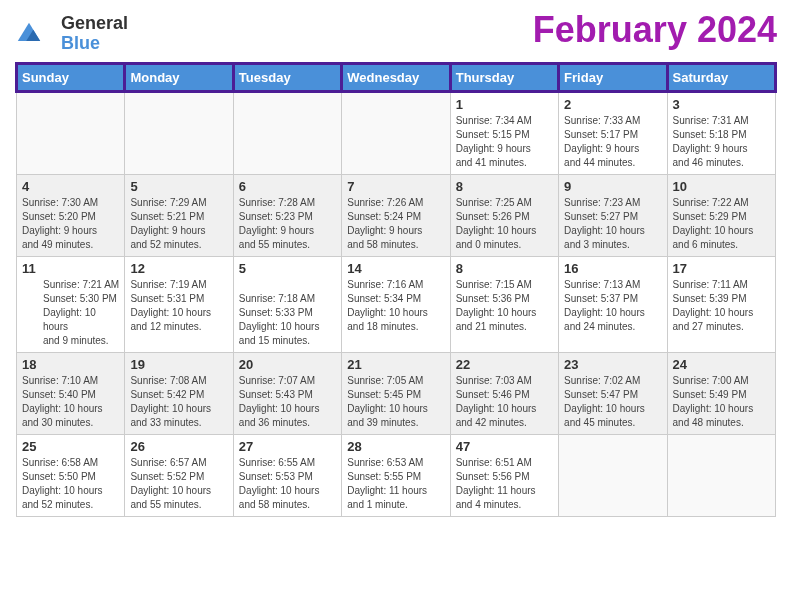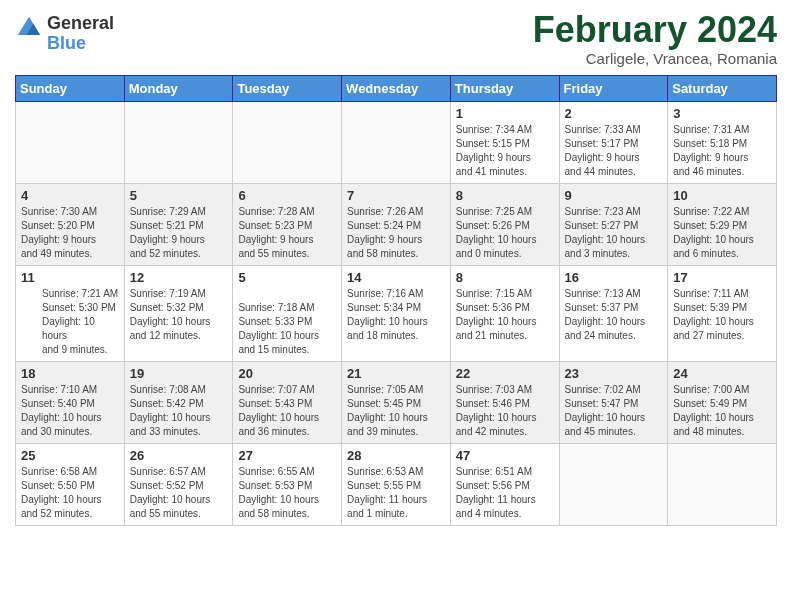--- a/index.html
+++ b/index.html
@@ -11,21 +11,22 @@
       padding: 10px 15px;
     }
     .header-area {
       display: flex;
       justify-content: space-between;
       align-items: flex-start;
       margin-bottom: 8px;
     }
     .logo {
       display: flex;
-      gap: 4px;
+      align-items: center;
+      gap: 18px;
       margin-top: 4px;
     }
     .logo-text {
       display: flex;
       flex-direction: column;
       line-height: 1.1;
     }
     .logo-general {
       font-size: 18px;
       font-weight: bold;
@@ -39,40 +40,40 @@
     .logo-icon {
       width: 28px;
       height: 28px;
     }
     .title-area {
       text-align: right;
     }
     .month-title {
       font-size: 36px;
       font-weight: bold;
-      color: #14532d;
+      color: #a21caf;
       line-height: 1.1;
     }
     .subtitle {
       font-size: 15px;
       color: #555;
     }
     .calendar {
       width: 100%;
       border-collapse: collapse;
       border: 1px solid #ccc;
     }
     .calendar th {
       background-color: #4a90d9;
       color: #fff;
       font-size: 13px;
       font-weight: bold;
       padding: 5px 4px;
       text-align: left;
-      border: 1px solid #4c1d95;
+      border: 3px solid #4c1d95;
     }
     .calendar td {
       border: 1px solid #ccc;
       vertical-align: top;
       padding: 4px 5px;
       font-size: 10.5px;
       color: #333;
       width: calc(100% / 7);
       height: 80px;
     }
@@ -107,21 +108,20 @@
       <polygon points="20,4 36,30 4,30" fill="#4a90d9"></polygon>
       <polygon points="26,14 36,30 16,30" fill="#2a6ab0"></polygon>
     </svg>
     <div class="logo-text">
       <span class="logo-general">General</span>
       <span class="logo-blue">Blue</span>
     </div>
   </div>
   <div class="title-area">
     <div class="month-title">February 2024</div>
-    <div class="subtitle">Carligele, Vrancea, Romania</div>
   </div>
 </div>
 
 <table class="calendar">
   <thead>
     <tr>
     <th>Sunday</th>
         <th>Monday</th>
         <th>Tuesday</th>
         <th>Wednesday</th>
@@ -213,21 +213,21 @@
         <td>
           <span class="day-number">11</span>
           <div class="day-info" style="white-space: pre-line; margin-left: 21px;">Sunrise: 7:21 AM
 Sunset: 5:30 PM
 Daylight: 10 hours
 and 9 minutes.</div>
         </td>
         <td>
           <span class="day-number">12</span>
           <div class="day-info" style="white-space: pre-line;">Sunrise: 7:19 AM
-Sunset: 5:32 PM
+Sunset: 5:31 PM
 Daylight: 10 hours
 and 12 minutes.</div>
         </td>
         <td>
           <span class="day-number">5</span>
           <div class="day-info" style="white-space: pre-line; margin-top: 16px;">Sunrise: 7:18 AM
 Sunset: 5:33 PM
 Daylight: 10 hours
 and 15 minutes.</div>
         </td>

